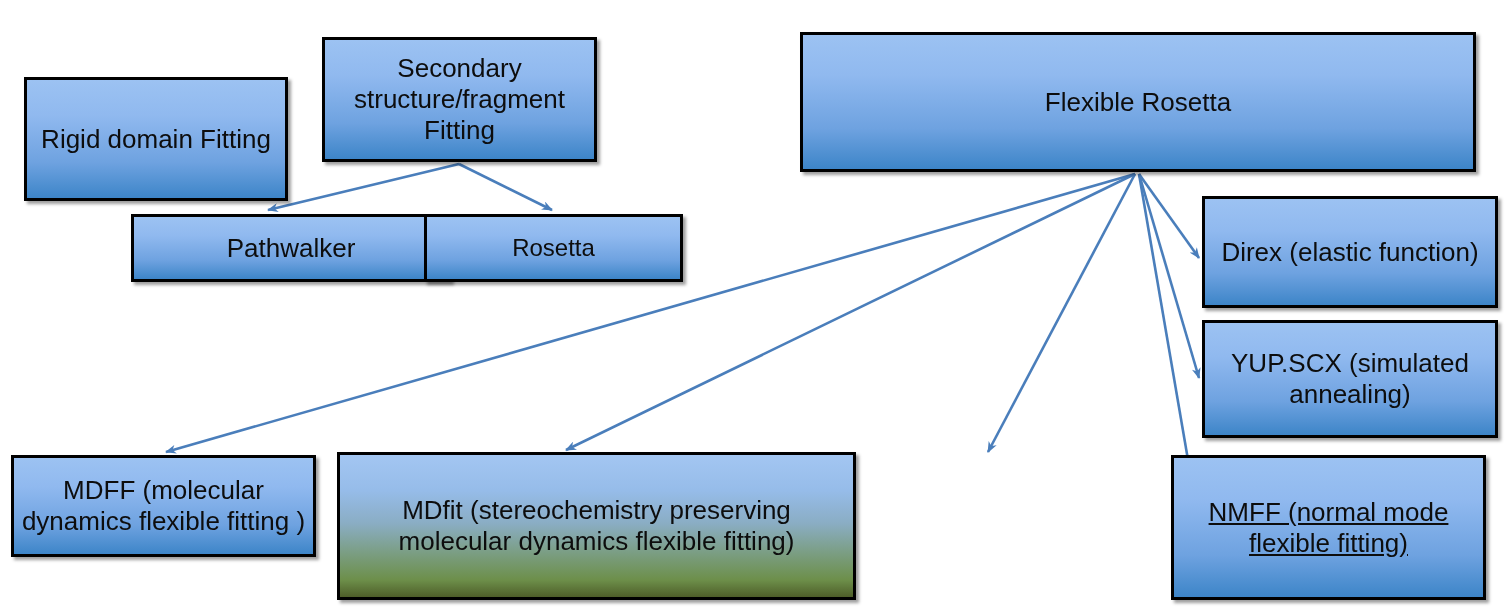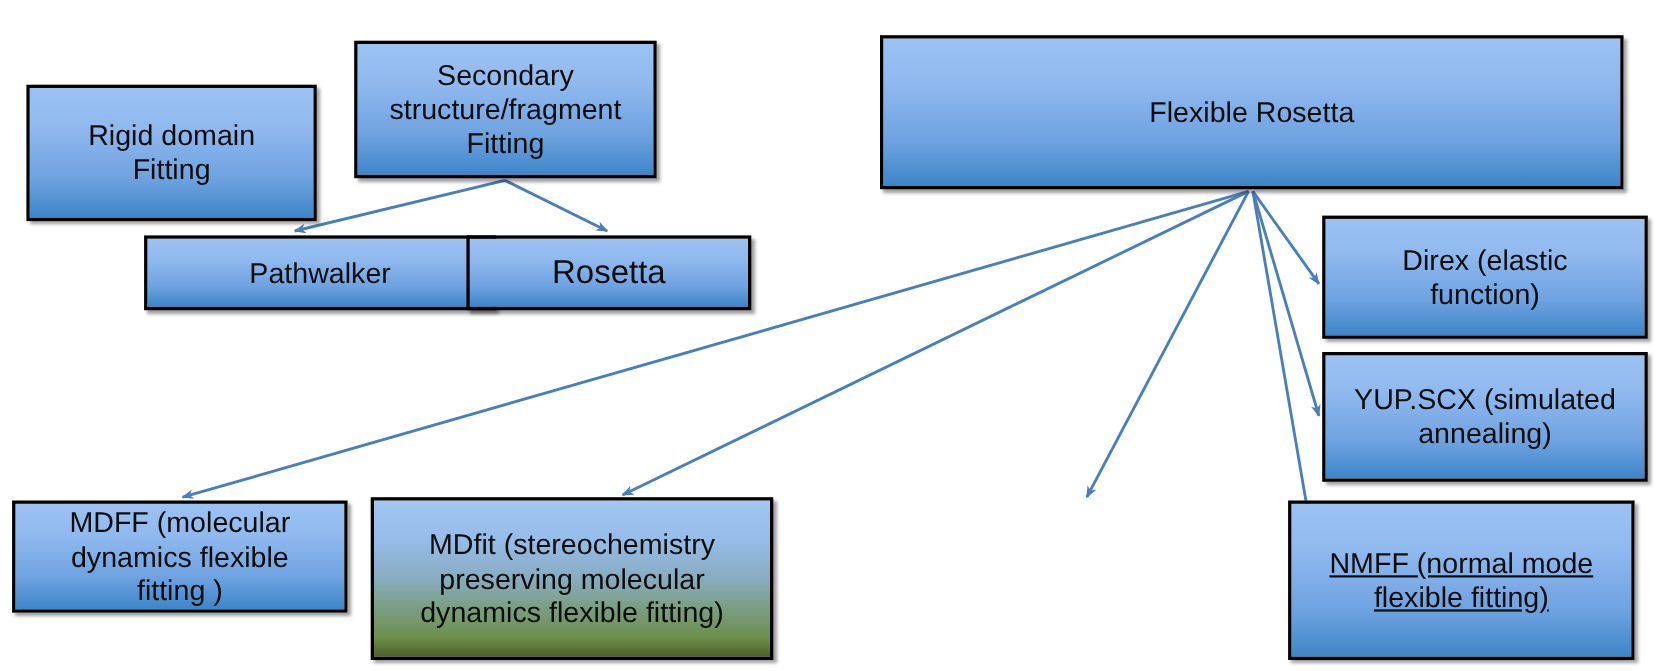--- a/index.html
+++ b/index.html
@@ -28,21 +28,21 @@
     box-sizing: border-box;
     border: 3px solid #000000;
     display: flex;
     align-items: center;
     justify-content: center;
     text-align: center;
     color: #0d0d0d;
     line-height: 1.18;
     box-shadow: 3px 3px 3px rgba(0,0,0,0.38);
     z-index: 2;
-    padding: 0 22px;
+    padding: 0 6px;
   }
   .blue {
     background: linear-gradient(to bottom, #9cc2f2 0%, #90b9ef 30%, #6ea2e0 70%, #3d85c8 100%);
   }
   .blue-green {
     background: linear-gradient(to bottom, #a3c6f2 0%, #96bce9 25%, #8aadc4 48%, #7a9d80 70%, #6d8f4a 88%, #4e5e29 100%);
   }
   .blue-green-light {
     background: linear-gradient(to bottom, #a3c6f2 0%, #95bce6 22%, #8cb0bd 45%, #86ab86 65%, #81a85e 85%, #7ba446 100%);
   }
@@ -82,37 +82,37 @@
   </div>
 
   <div class="node blue" style="left:800px;top:32px;width:676px;height:140px;font-size:26px;">
     <span>Flexible Rosetta</span>
   </div>
 
   <div class="node blue" style="left:131px;top:214px;width:320px;height:68px;font-size:26px;">
     <span>Pathwalker</span>
   </div>
 
-  <div class="node blue" style="left:424px;top:214px;width:259px;height:68px;font-size:30px;">
+  <div class="node blue" style="left:424px;top:214px;width:259px;height:68px;font-size:24px;">
     <span>Rosetta</span>
   </div>
 
   <div class="node blue" style="left:1202px;top:320px;width:296px;height:118px;font-size:26px;">
     <span>YUP.SCX (simulated annealing)</span>
   </div>
 
   <div class="node blue" style="left:1202px;top:196px;width:296px;height:112px;font-size:26px;">
     <span>Direx (elastic function)</span>
   </div>
 
   <div class="node blue" style="left:1171px;top:455px;width:315px;height:145px;font-size:26px;text-decoration:underline;">
     <span>NMFF (normal mode flexible fitting)</span>
   </div>
 
   <div class="node blue" style="left:11px;top:455px;width:305px;height:102px;font-size:26px;">
     <span>MDFF (molecular dynamics flexible fitting )</span>
   </div>
 
-  <div class="node blue-green" style="left:337px;top:452px;width:366px;height:148px;font-size:26px;">
+  <div class="node blue-green" style="left:337px;top:452px;width:519px;height:148px;font-size:26px;">
     <span>MDfit (stereochemistry preserving molecular dynamics flexible fitting)</span>
   </div>
 
 </div>
 
 </body></html>

